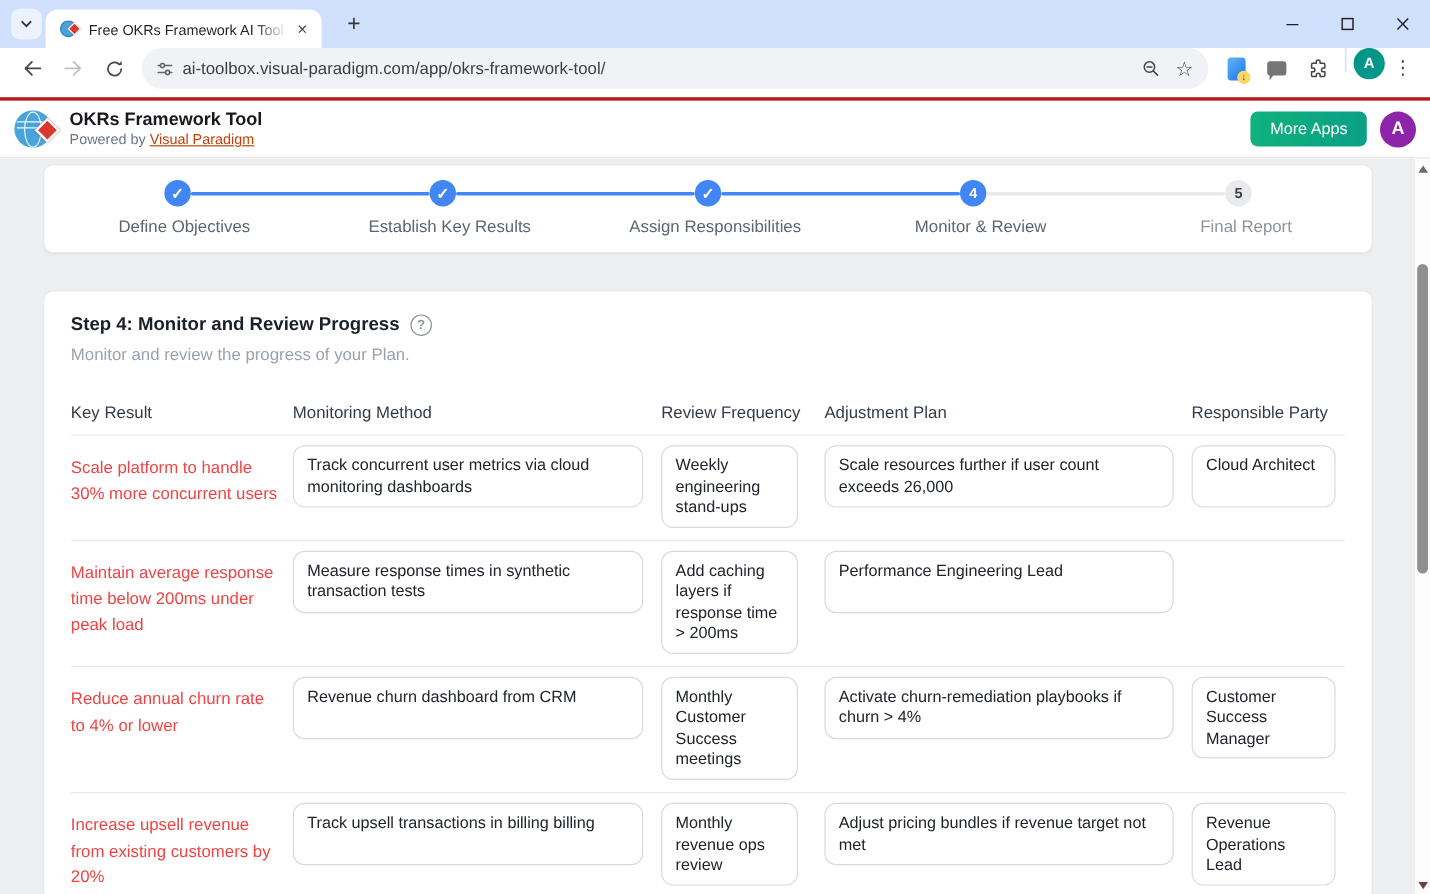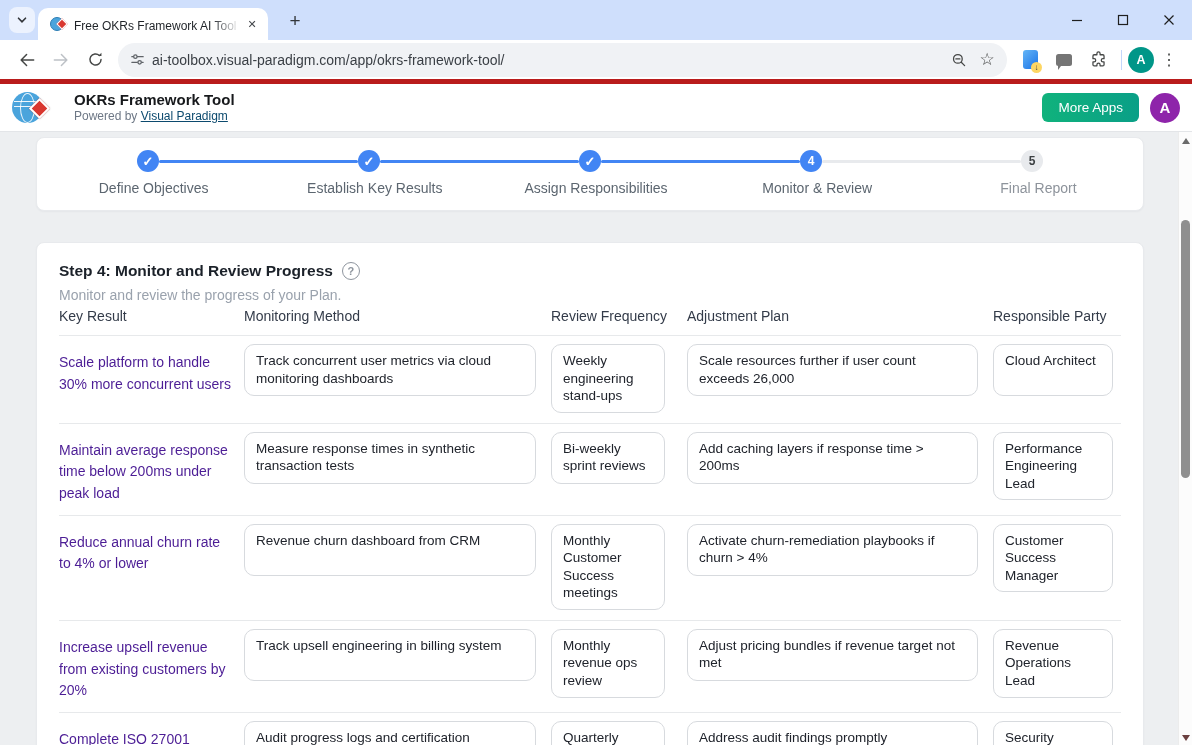--- a/index.html
+++ b/index.html
@@ -21,22 +21,22 @@
   .tab-title{font-size:12px;color:#1f2328;white-space:nowrap;}
   .tab-fade{position:absolute;right:0;top:0;width:28px;height:100%;
     background:linear-gradient(90deg,rgba(255,255,255,0),#fff);}
   .tab-close{width:16px;height:16px;border-radius:50%;display:grid;place-items:center;
     font-size:11px;color:#45484d;flex:none;margin-left:4px;}
   .newtab{position:absolute;left:284px;top:10px;width:22px;height:22px;display:grid;place-items:center;
     font-size:19px;color:#33363a;font-weight:400;}
   .win-controls{position:absolute;right:0;top:0;height:40px;display:flex;}
   .win-btn{width:46px;height:40px;display:grid;place-items:center;}
 
-  .toolbar{height:44px;background:#fff;display:flex;align-items:center;padding:0 8px 0 10px;
-    border-bottom:5px solid #b91c1c;}
+  .toolbar{height:44px;background:#fff;display:flex;padding:0 8px 0 10px;
+    border-bottom:3px solid #b91c1c;}
   .nav-btn{width:34px;height:34px;display:grid;place-items:center;flex:none;}
   .omnibox{flex:1;height:34px;margin:0 6px;border-radius:17px;background:#f0f2f5;
     display:flex;align-items:center;padding:0 6px 0 4px;min-width:0;}
   .site-info{width:30px;height:28px;display:grid;place-items:center;flex:none;}
   .url{flex:1;font-size:14px;color:#3a3f45;white-space:nowrap;overflow:hidden;}
   .box-icon{width:28px;height:28px;display:grid;place-items:center;flex:none;font-size:17px;color:#454746;}
   .ext-doc{position:relative;width:34px;height:34px;display:grid;place-items:center;flex:none;}
   .ext-doc .doc{width:15px;height:19px;border-radius:3px;background:linear-gradient(135deg,#64b5f6,#1a73e8);}
   .ext-doc .badge{position:absolute;right:5px;bottom:4px;width:11px;height:11px;border-radius:50%;
     background:#fdd663;display:grid;place-items:center;font-size:8px;color:#333;font-weight:700;}
@@ -55,24 +55,24 @@
     border-bottom:1px solid #e3e5e8;}
   .vp-logo{width:36px;height:36px;position:relative;flex:none;}
   .vp-globe{position:absolute;left:0;top:2px;width:31px;height:31px;border-radius:50%;
     background:#4aa4dc;overflow:hidden;}
   .vp-globe:before{content:"";position:absolute;left:2px;right:2px;top:9px;height:4px;
     border-top:1.5px solid rgba(255,255,255,.9);border-bottom:1.5px solid rgba(255,255,255,.9);}
   .vp-globe:after{content:"";position:absolute;left:8px;top:1px;width:13px;height:28px;
     border:1.5px solid rgba(255,255,255,.9);border-radius:50%;}
   .vp-diamond{position:absolute;right:1px;top:11px;width:15px;height:15px;background:#d9372f;
     border:2px solid #fff;transform:rotate(45deg);box-shadow:0 0 2px rgba(0,0,0,.25);}
-  .hdr-text{margin-left:26px;}
+  .hdr-text{margin-left:10px;}
   .hdr-title{font-size:15px;font-weight:700;color:#17191c;line-height:18px;}
   .hdr-sub{font-size:12px;color:#6d7785;line-height:15px;}
-  .hdr-sub a{color:#0c4a6e;text-decoration:underline;}
+  .hdr-sub a{color:#c2410c;text-decoration:underline;}
   .spacer{flex:1;}
   .more-apps{height:29px;padding:2px 16px;border-radius:6px;border:none;color:#fff;font-size:13.5px;
     background:linear-gradient(90deg,var(--more-apps-start,#10b27c),var(--more-apps-end,#0a9f87));
     display:grid;place-items:center;}
   .hdr-avatar{width:30px;height:30px;border-radius:50%;background:var(--header-avatar,#8e24aa);
     color:#fff;font-size:15px;font-weight:700;display:grid;place-items:center;margin-left:11px;flex:none;}
 
   
   .page{position:absolute;left:0;top:132px;width:1192px;height:613px;background:#edeff1;overflow:hidden;}
   .card{position:absolute;left:36px;width:1108px;background:#fff;border:1px solid #e8eaed;
@@ -94,26 +94,26 @@
   .stepper-labels .slabel.todo{color:#8d939b;}
 
   
   .card-title-row{display:flex;align-items:flex-start;gap:9px;}
   .card-title{font-size:15.5px;font-weight:700;color:#1b2129;}
   .help-icon{width:18px;height:18px;border-radius:50%;border:1.5px solid #8e959e;color:#8e959e;
     font-size:11px;font-weight:700;display:grid;place-items:center;}
   .card-sub{font-size:14px;color:#9aa2ad;margin-top:7px;}
 
   .tgrid{display:grid;grid-template-columns:185px 307px 136px 306px 130px;}
-  .thead{margin-top:5px;padding-bottom:11px;border-bottom:1px solid #e7e9eb;
+  .thead{margin-top:32px;padding-bottom:11px;border-bottom:1px solid #e7e9eb;
     font-size:14px;color:#333b49;}
   .trow{padding:8px 0 10px;border-bottom:1px solid #e7e9eb;align-items:start;}
   .trow:last-child{border-bottom:none;}
   .cell{min-width:0;}
-  .cell.key{font-size:14px;line-height:1.55;color:#4c1d95;padding:8px 12px 0 0;}
+  .cell.key{font-size:14px;line-height:1.55;color:#ef4444;padding:8px 12px 0 0;}
   .field{background:#fff;border:1px solid #d7dade;border-radius:10px;padding:7px 11px;
     font-size:13.5px;line-height:1.3;color:#20242c;min-height:52px;margin-right:15px;}
   .cell:nth-child(3) .field{margin-right:22px;}
   .cell:nth-child(5) .field{margin-right:10px;}
 
   
   .scrollbar{position:absolute;right:0;top:0;width:14px;height:613px;background:#fcfcfc;
     border-left:1px solid #ececec;}
   .sb-up,.sb-down{position:absolute;left:3px;width:0;height:0;border-left:4px solid transparent;
     border-right:4px solid transparent;}
@@ -291,23 +291,20 @@
               <div class="field">Cloud Architect</div>
             </div>
   </div>
 
   <div class="tgrid trow">
     <div class="cell key">Maintain average response time below 200ms under peak load</div>
     <div class="cell">
               <div class="field">Measure response times in synthetic transaction tests</div>
             </div>
     <div class="cell">
-              <div class="field">Bi-weekly sprint reviews</div>
-            </div>
-    <div class="cell">
               <div class="field">Add caching layers if response time &gt; 200ms</div>
             </div>
     <div class="cell">
               <div class="field">Performance Engineering Lead</div>
             </div>
   </div>
 
   <div class="tgrid trow">
     <div class="cell key">Reduce annual churn rate to 4% or lower</div>
     <div class="cell">
@@ -320,21 +317,21 @@
               <div class="field">Activate churn-remediation playbooks if churn &gt; 4%</div>
             </div>
     <div class="cell">
               <div class="field">Customer Success Manager</div>
             </div>
   </div>
 
   <div class="tgrid trow">
     <div class="cell key">Increase upsell revenue from existing customers by 20%</div>
     <div class="cell">
-              <div class="field">Track upsell engineering in billing system</div>
+              <div class="field">Track upsell transactions in billing billing</div>
             </div>
     <div class="cell">
               <div class="field">Monthly revenue ops review</div>
             </div>
     <div class="cell">
               <div class="field">Adjust pricing bundles if revenue target not met</div>
             </div>
     <div class="cell">
               <div class="field">Revenue Operations Lead</div>
             </div>

